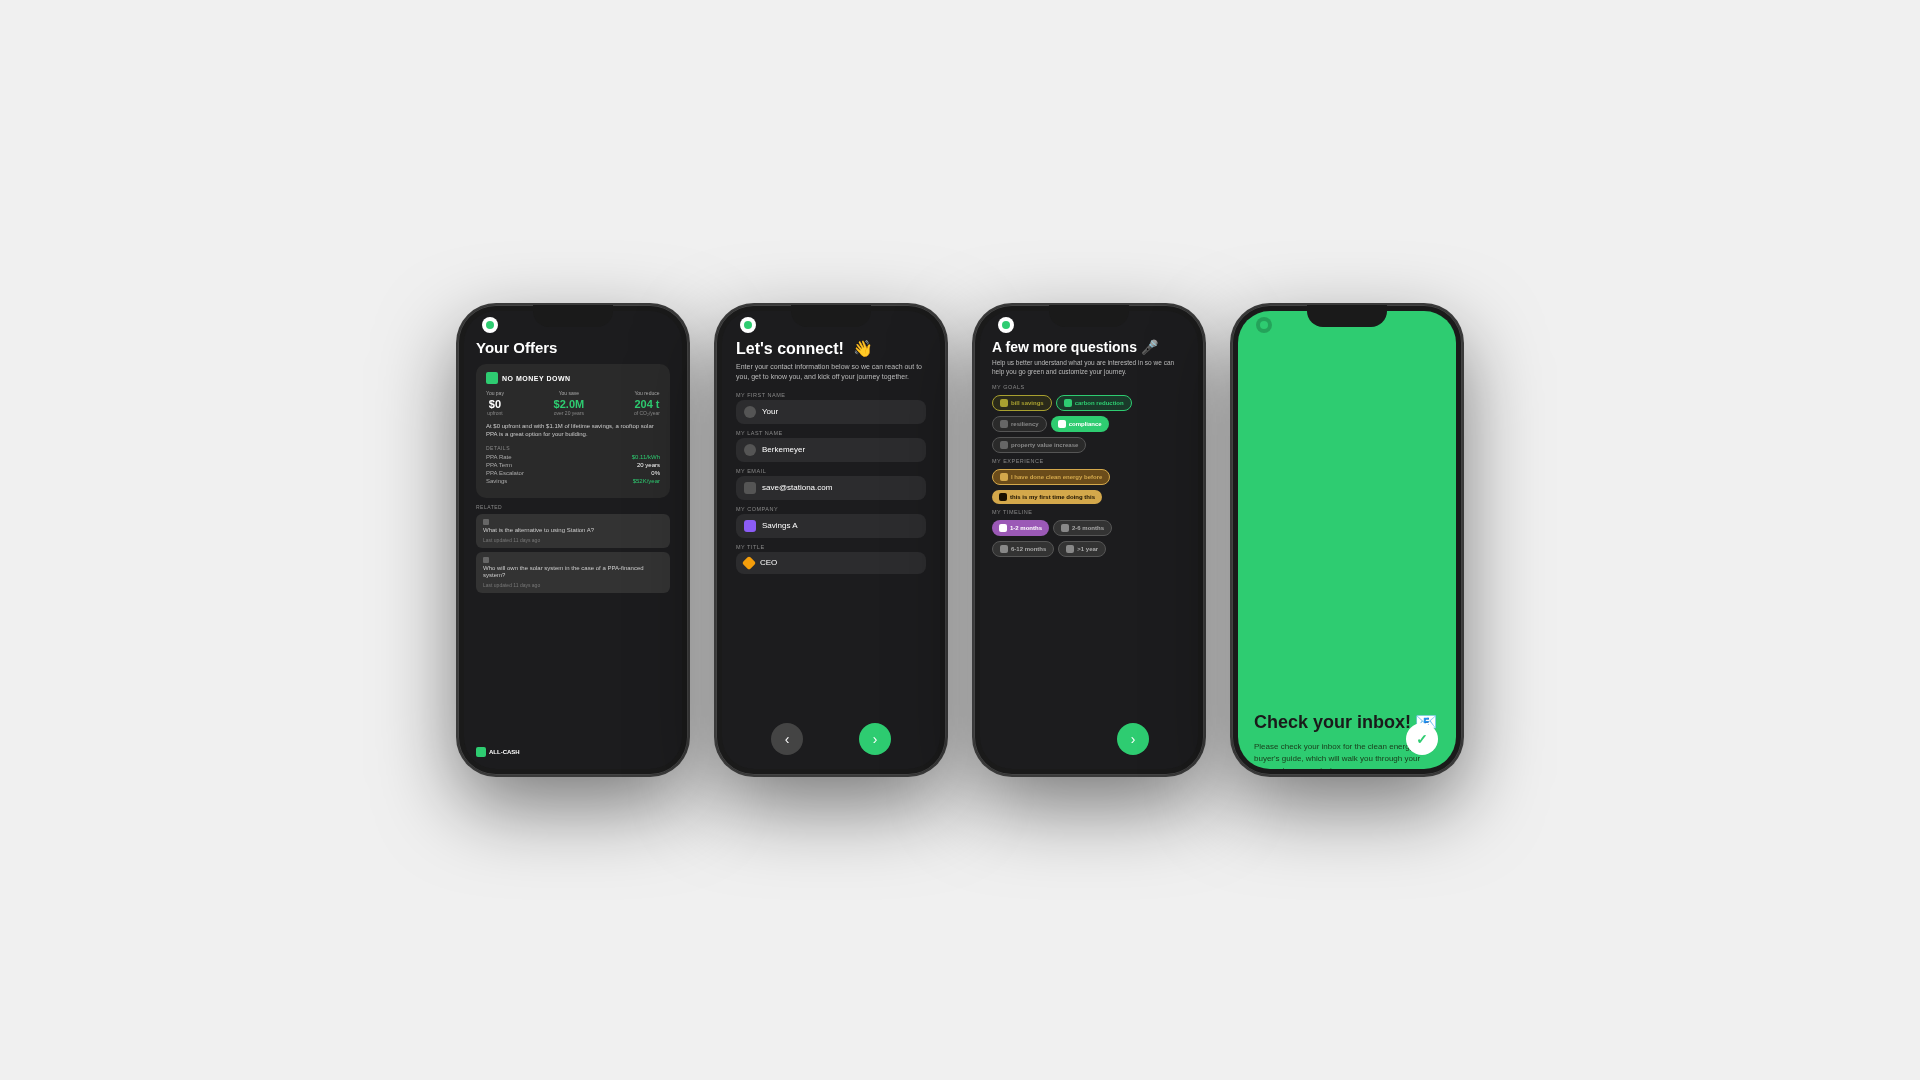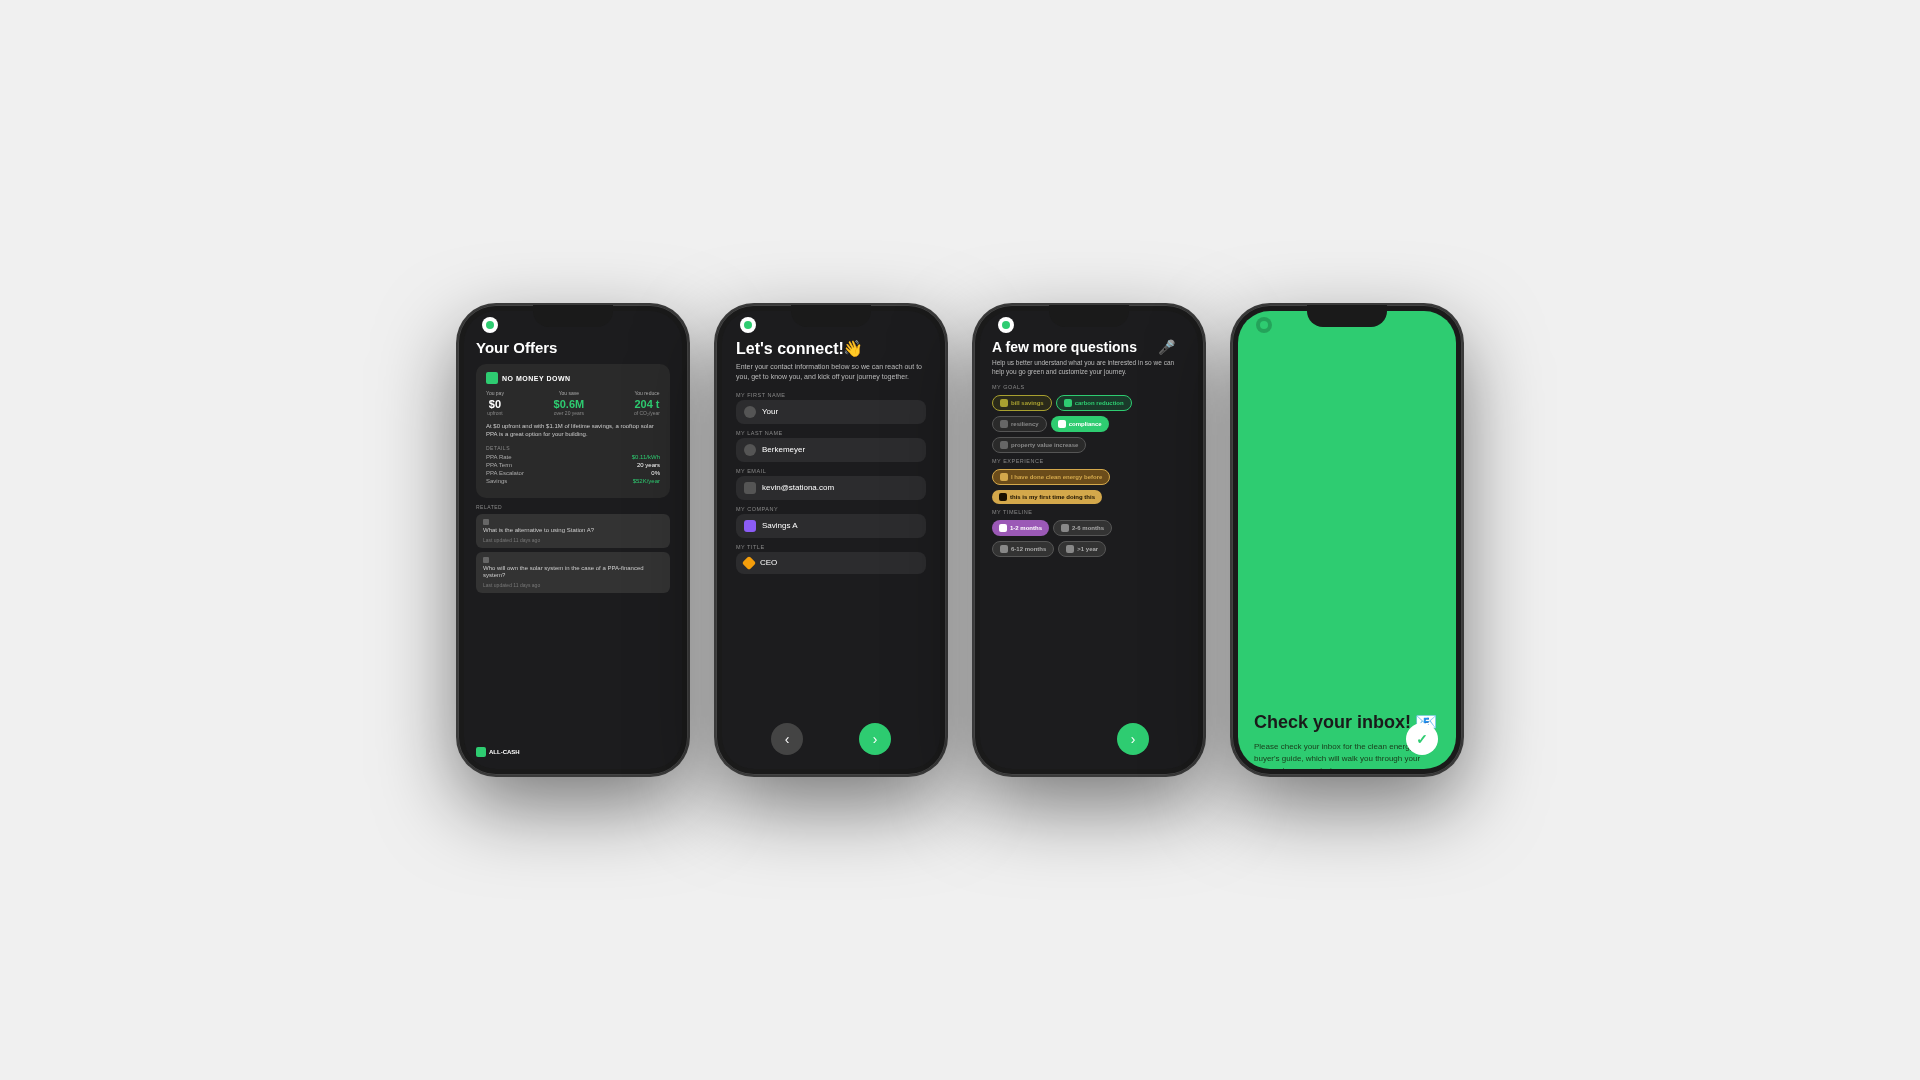--- a/index.html
+++ b/index.html
@@ -278,21 +278,21 @@
       overflow: hidden;
     }
 
     .connect-title {
       font-size: 16px;
       font-weight: 800;
       color: #fff;
       margin-bottom: 4px;
       display: flex;
       align-items: center;
-      gap: 0;
+      gap: 10px;
     }
 
     .connect-desc {
       font-size: 7px;
       color: #bbb;
       line-height: 1.4;
       margin-bottom: 10px;
     }
 
     .form-field {
@@ -371,21 +371,21 @@
       overflow: hidden;
     }
 
     .questions-title {
       font-size: 14px;
       font-weight: 800;
       color: #fff;
       margin-bottom: 3px;
       display: flex;
       align-items: center;
-      gap: 21px;
+      gap: 4px;
     }
 
     .questions-desc {
       font-size: 6.5px;
       color: #bbb;
       line-height: 1.4;
       margin-bottom: 8px;
     }
 
     .section-label {
@@ -492,21 +492,21 @@
             <span class="no-money-text">NO MONEY DOWN</span>
           </div>
           <div class="metrics-row">
             <div class="metric">
               <div class="metric-label">You pay</div>
               <div class="metric-value white">$0</div>
               <div class="metric-sub">upfront</div>
             </div>
             <div class="metric">
               <div class="metric-label">You save</div>
-              <div class="metric-value">$0.6M</div>
+              <div class="metric-value">$2.0M</div>
               <div class="metric-sub">over 20 years</div>
             </div>
             <div class="metric">
               <div class="metric-label">You reduce</div>
               <div class="metric-value">204 t</div>
               <div class="metric-sub">of CO₂/year</div>
             </div>
           </div>
           <div class="offer-desc">At $0 upfront and with $1.1M of lifetime savings, a rooftop solar PPA is a great option for your building.</div>
           <div class="details-section">
@@ -576,21 +576,21 @@
           <div class="field-label">MY LAST NAME</div>
           <div class="field-input">
             <div class="field-icon"></div>
             <span class="field-value">Berkemeyer</span>
           </div>
         </div>
         <div class="form-field">
           <div class="field-label">MY EMAIL</div>
           <div class="field-input">
             <div class="field-icon square"></div>
-            <span class="field-value">kevin@stationa.com</span>
+            <span class="field-value">save@stationa.com</span>
           </div>
         </div>
         <div class="form-field">
           <div class="field-label">MY COMPANY</div>
           <div class="field-input">
             <div class="field-icon square" style="background:#8b5cf6"></div>
             <span class="field-value">Savings A</span>
           </div>
         </div>
         <div class="form-field">

